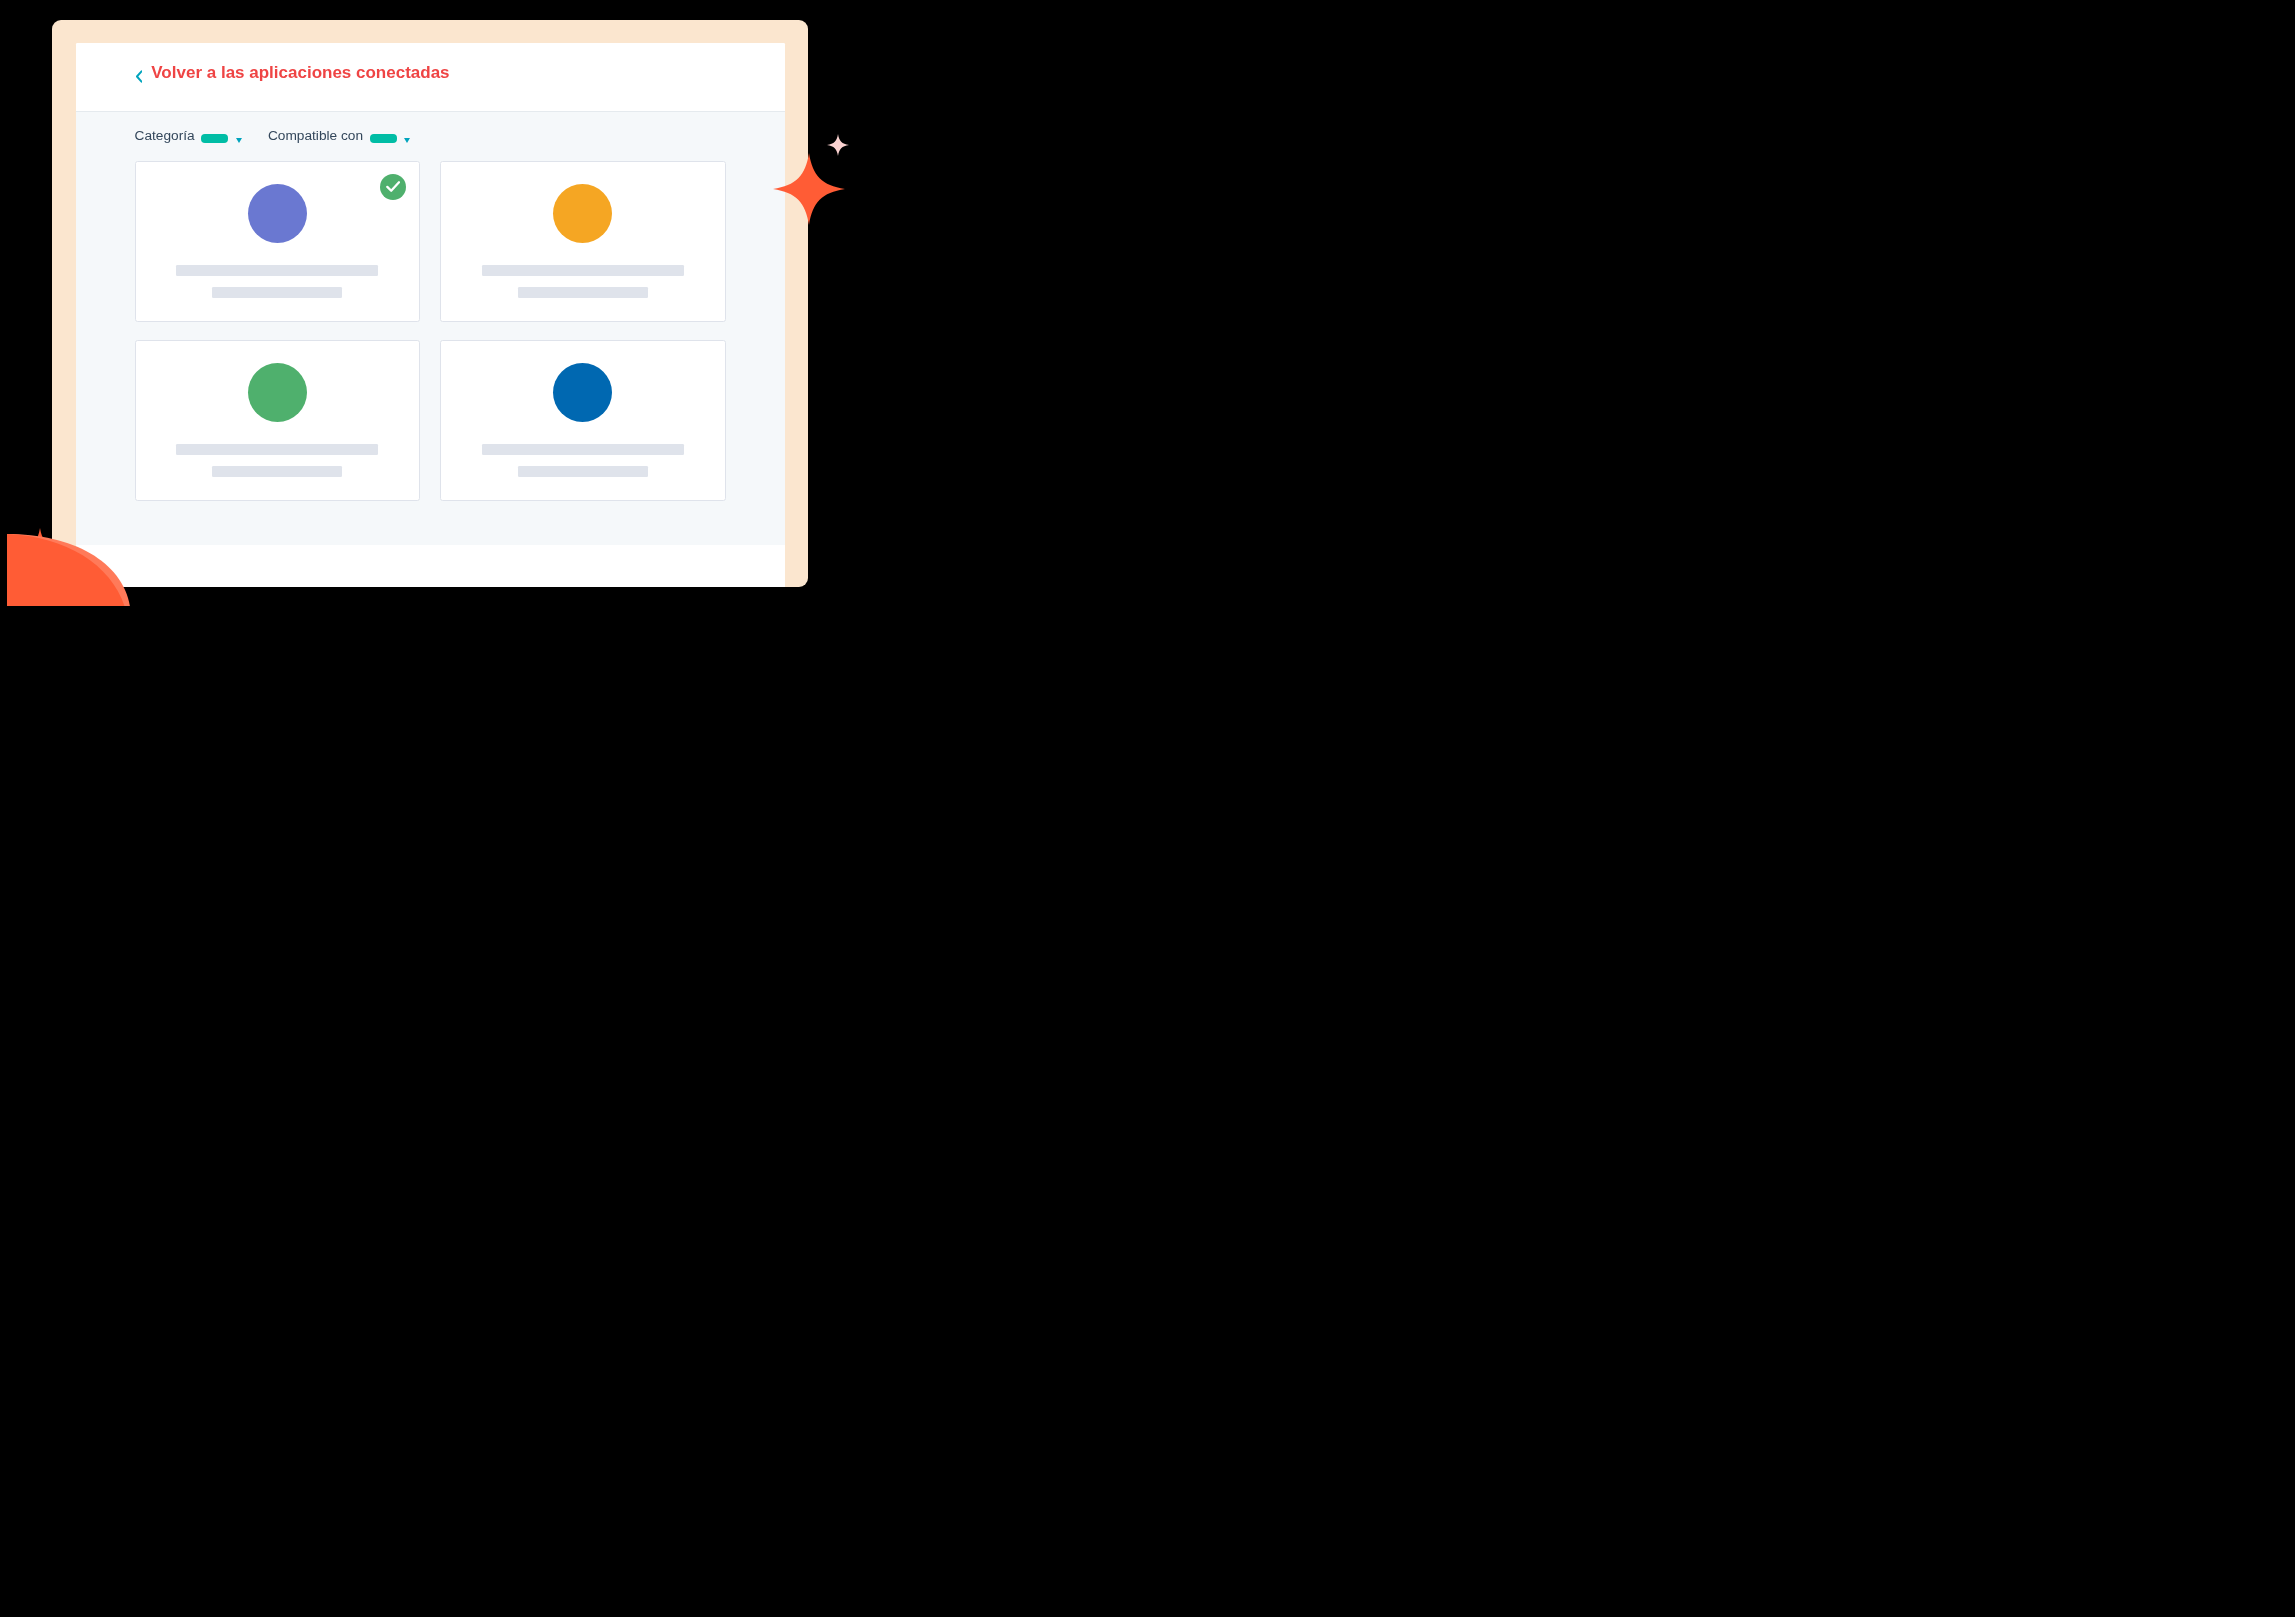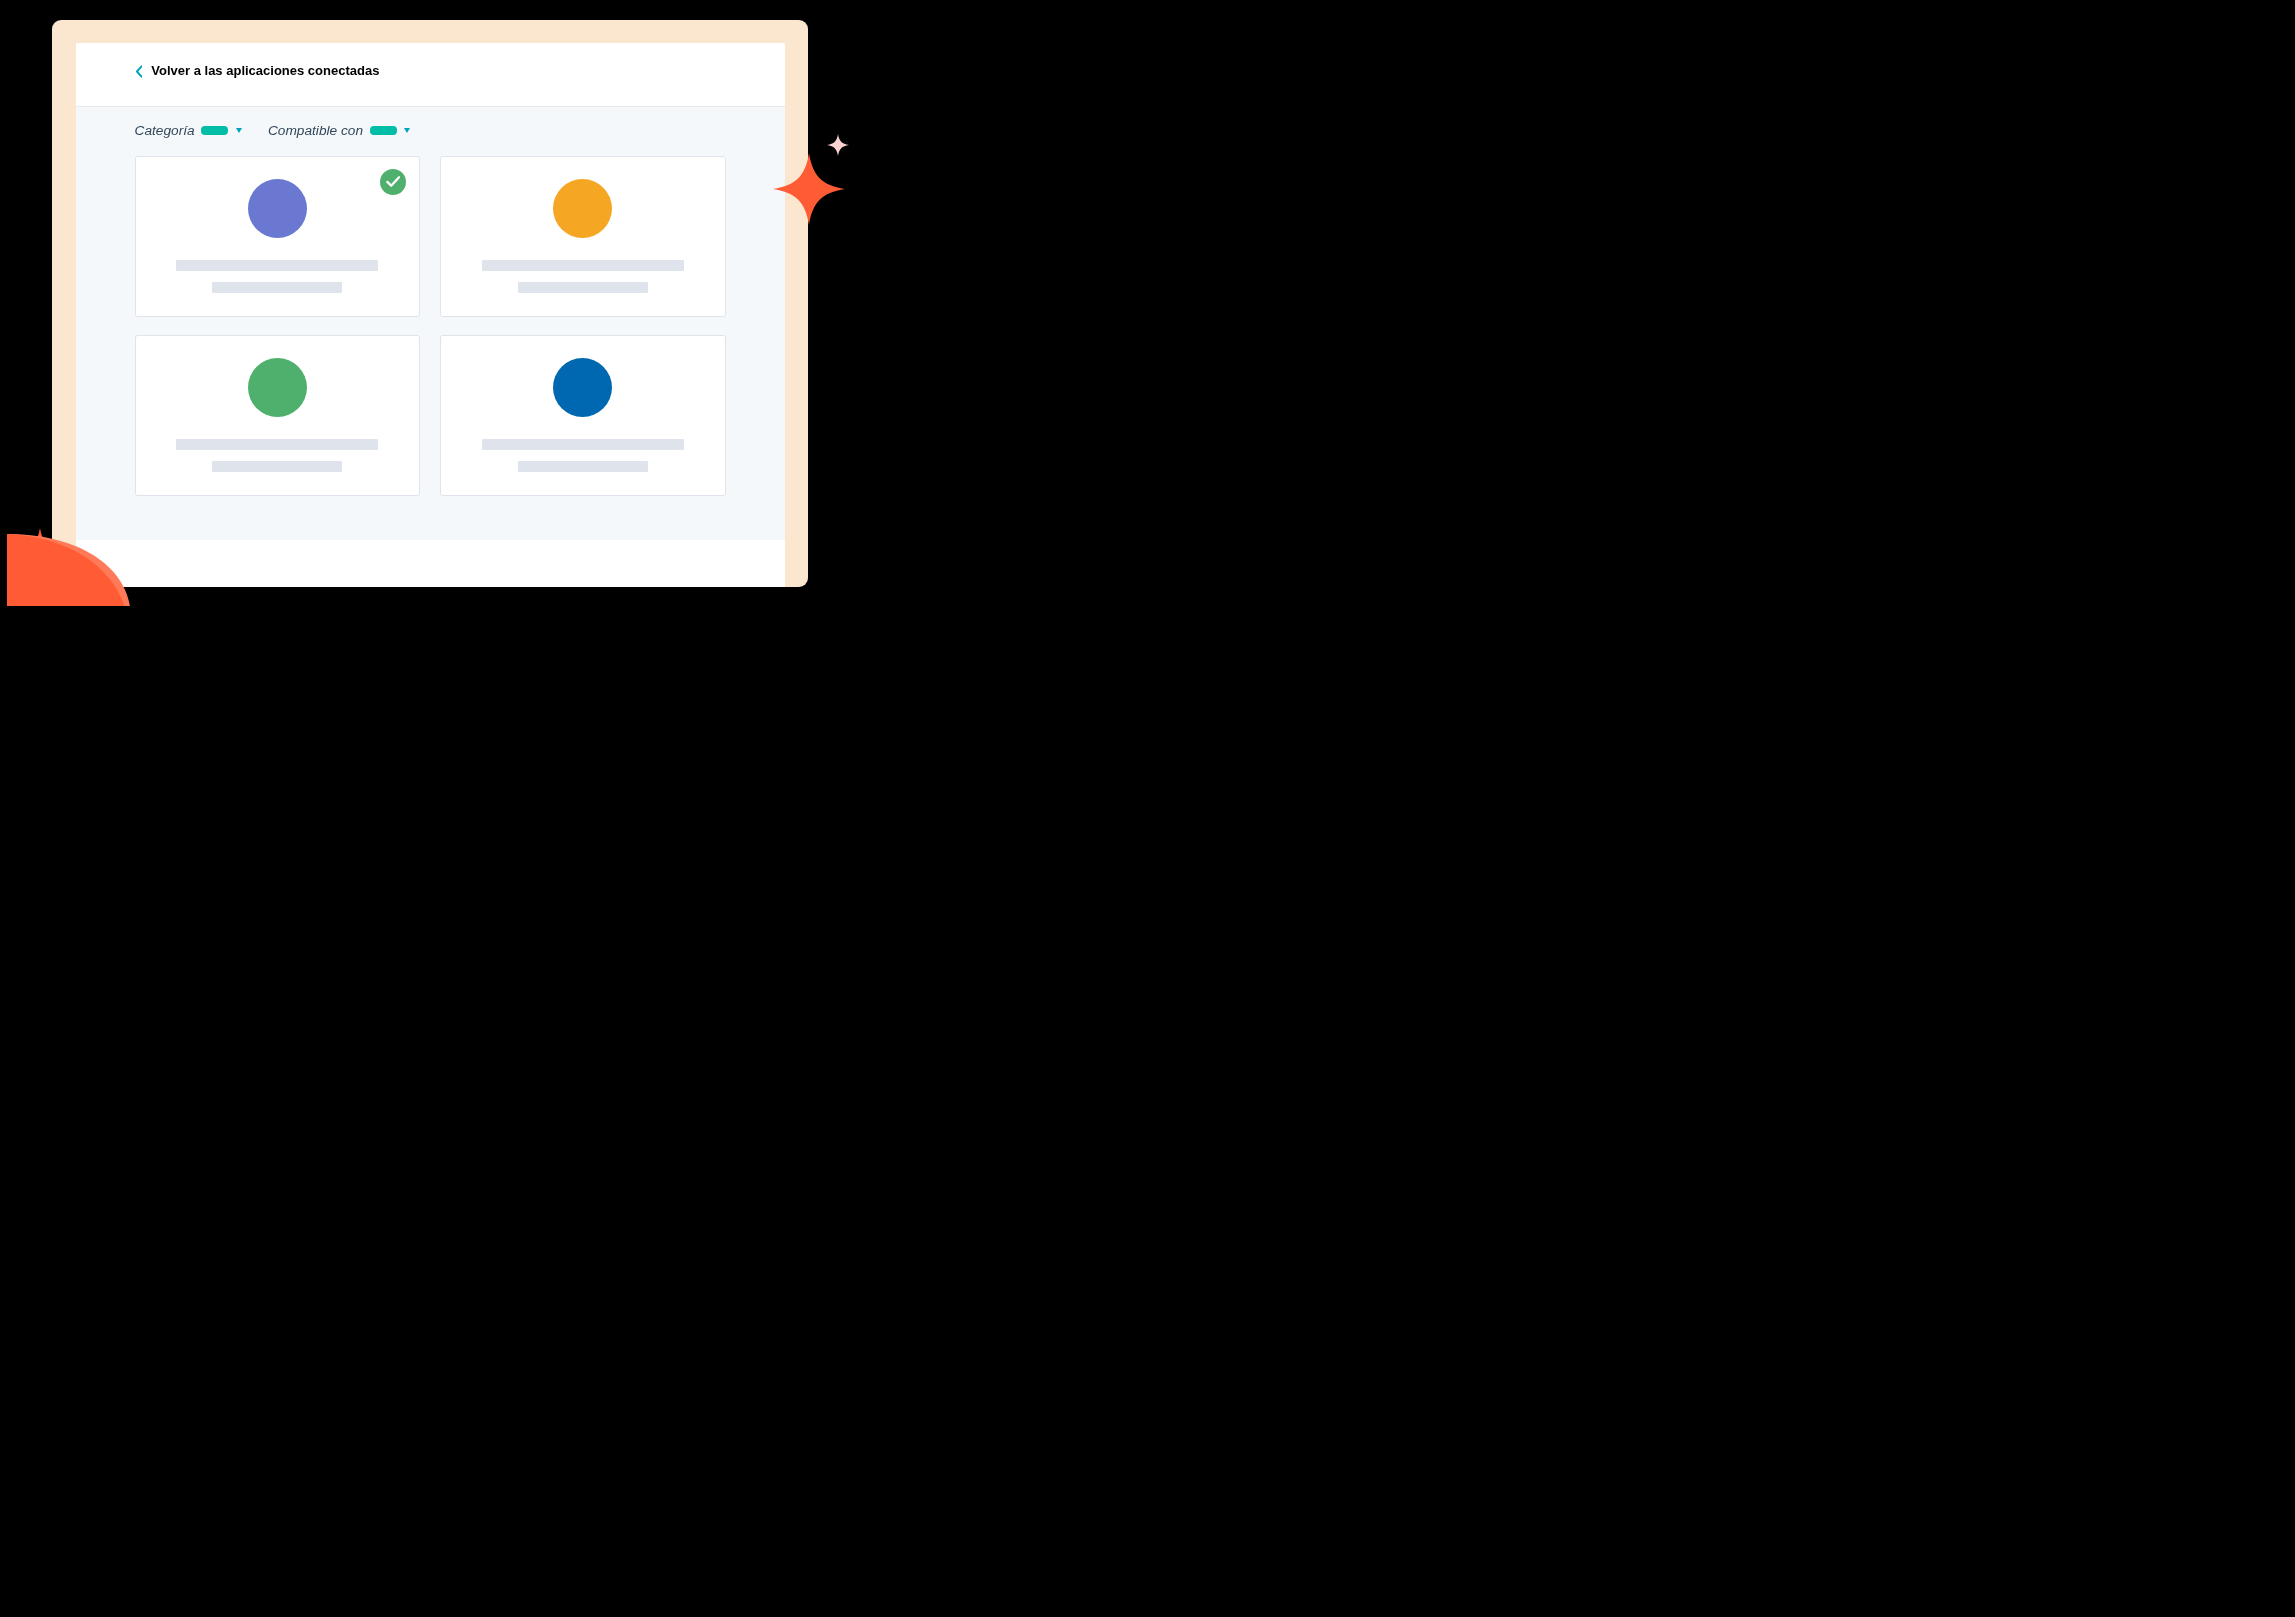--- a/index.html
+++ b/index.html
@@ -29,22 +29,22 @@
       border-radius: 1.3px 1.3px 0 0;
       overflow: hidden;
     }
     .panel-header {
       padding: 19.6px 59px 19.6px 59px;
       border-bottom: 0.7px solid #e5eaee;
     }
     .back-link {
       display: inline-flex;
       align-items: flex-end;
-      color: #000000;
-      font-size: 13px;
+      color: #ef4444;
+      font-size: 17px;
       font-weight: 600;
       cursor: pointer;
       margin-bottom: 9px;
     }
     .back-link svg {
       margin-right: 9px;
     }
     .page-title {
       color: #33475b;
       font-size: 27px;
@@ -56,24 +56,23 @@
       padding: 15.7px 59px 0 59px;
       height: calc(100% - 111px);
     }
     .filters {
       display: flex;
       gap: 26px;
       margin-bottom: 18px;
     }
     .filter {
       display: inline-flex;
-      align-items: center;
+      align-items: flex-end;
       gap: 6.5px;
       cursor: pointer;
-      font-style: italic;
     }
     .filter-label {
       color: #33475b;
       font-size: 13.7px;
       font-weight: 400;
     }
     .pill {
       width: 27px;
       height: 9px;
       border-radius: 3.9px;

